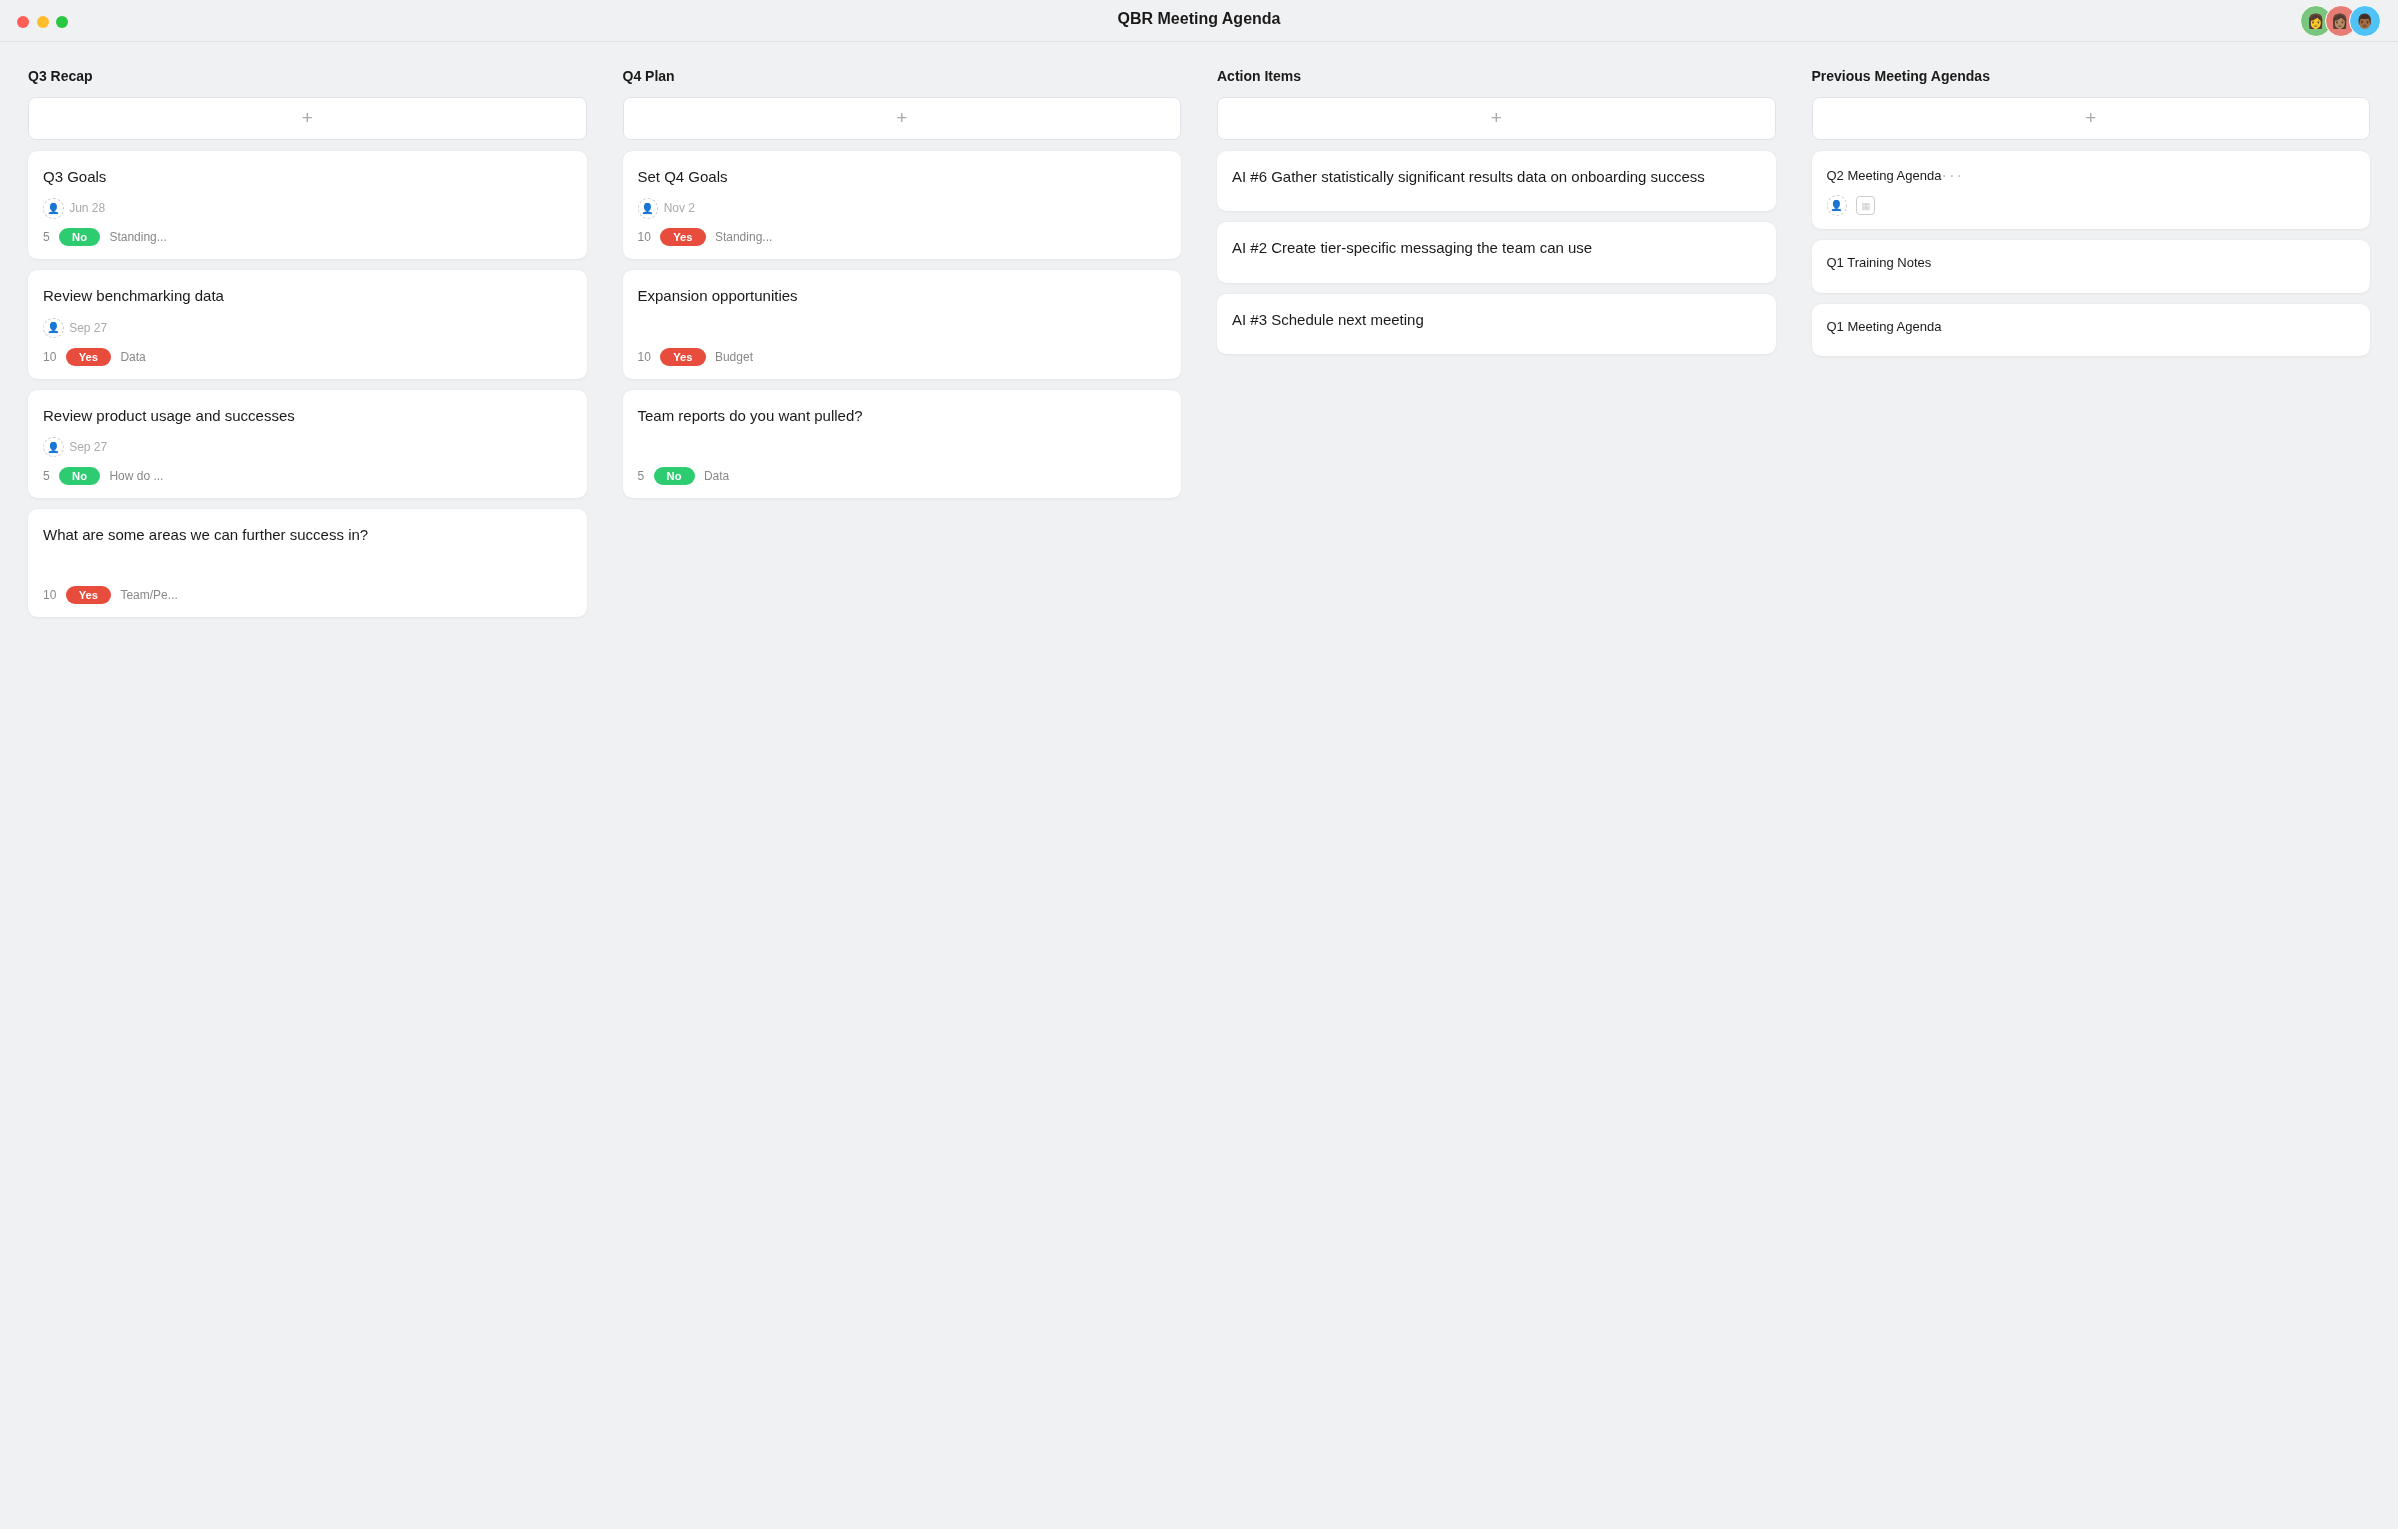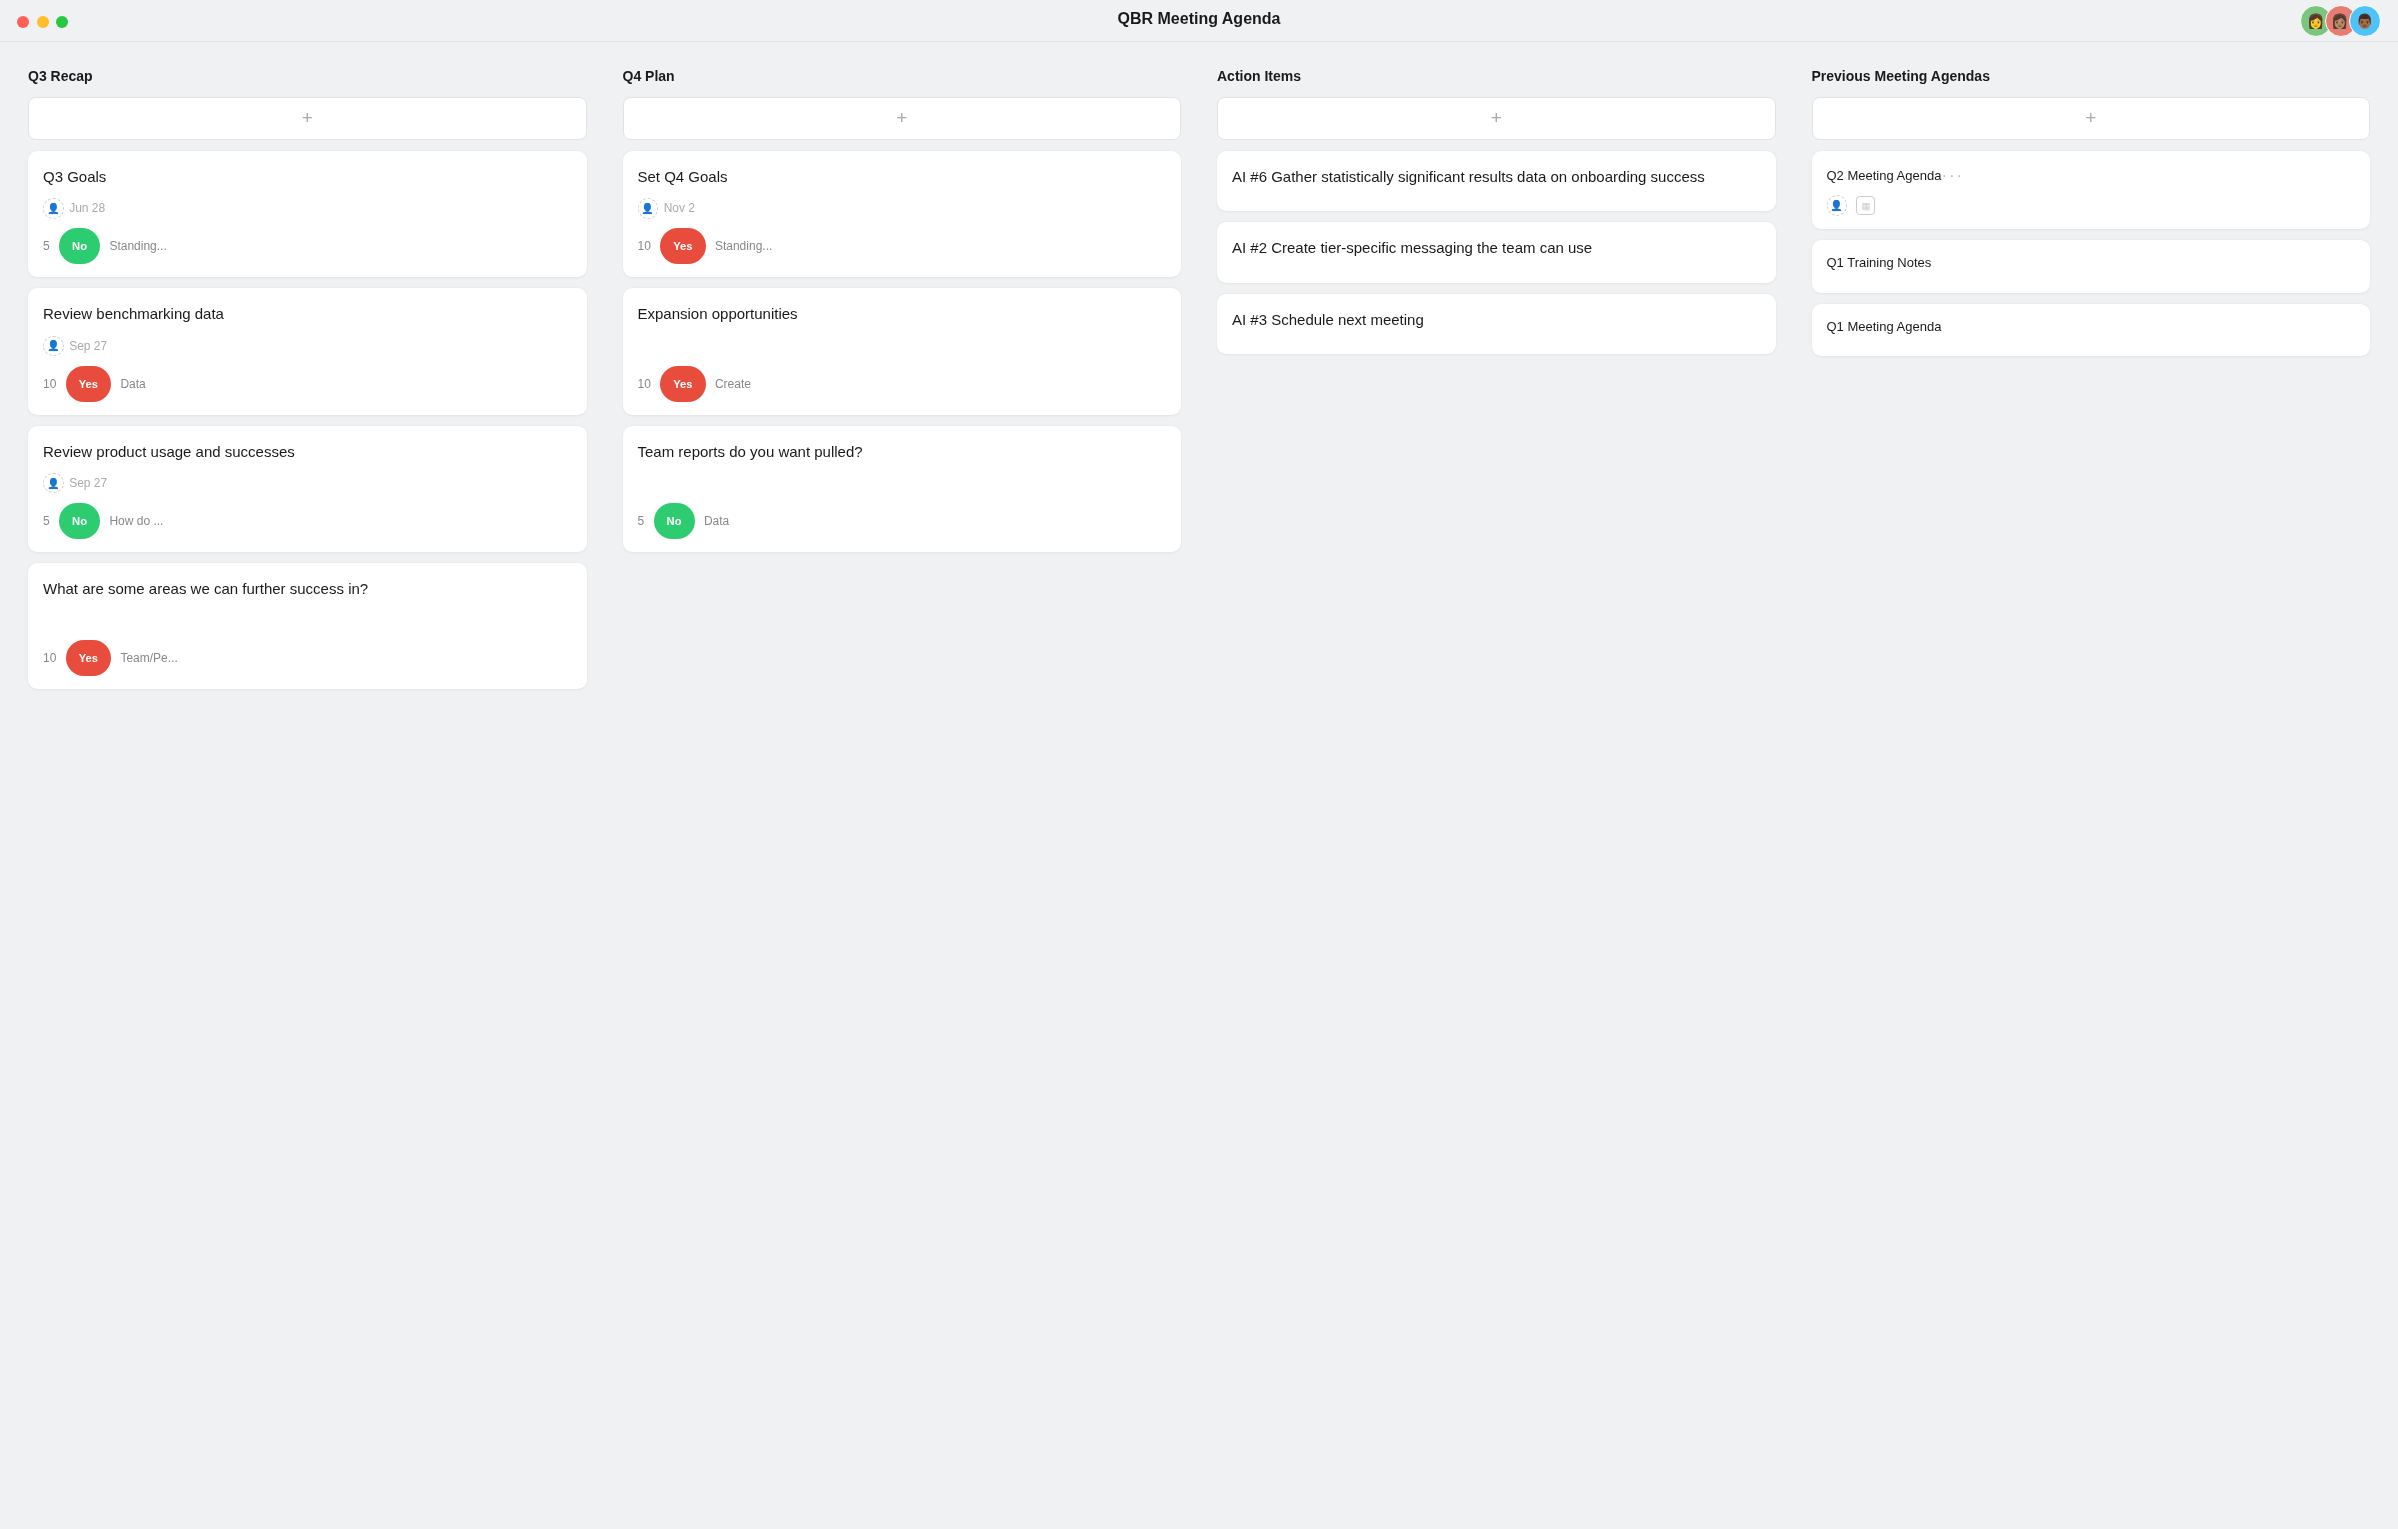--- a/index.html
+++ b/index.html
@@ -142,21 +142,21 @@
       display: flex;
       align-items: center;
       gap: 9.4px;
     }
     .card-number {
       font-size: 12px;
       color: #888;
       font-weight: 500;
     }
     .badge {
-      padding: 12px 13px;
+      padding: 3px 13px;
       border-radius: 19px;
       font-size: 11.2px;
       font-weight: 600;
       color: white;
     }
     .badge-yes { background: #e74c3c; }
     .badge-no { background: #2ecc71; }
     .card-label {
       font-size: 12px;
       color: #888;
@@ -286,21 +286,21 @@
     </div>
 
     <div class="card">
       <div class="card-title">Expansion opportunities</div>
       <div class="card-meta">
         <div class="user-icon" style="opacity:0;"></div>
       </div>
       <div class="card-footer">
         <span class="card-number">10</span>
         <span class="badge badge-yes">Yes</span>
-        <span class="card-label">Create</span>
+        <span class="card-label">Budget</span>
       </div>
     </div>
 
     <div class="card">
       <div class="card-title">Team reports do you want pulled?</div>
       <div class="card-meta">
         <div class="user-icon" style="opacity:0;"></div>
       </div>
       <div class="card-footer">
         <span class="card-number">5</span>

